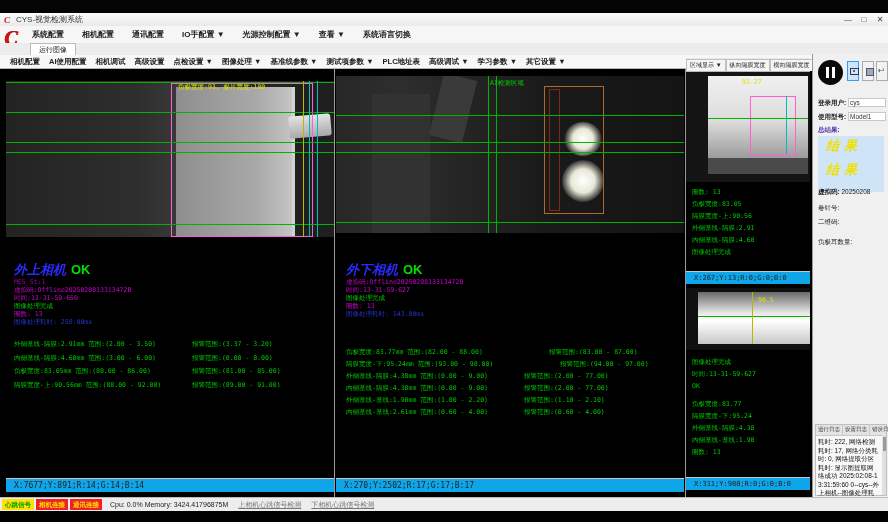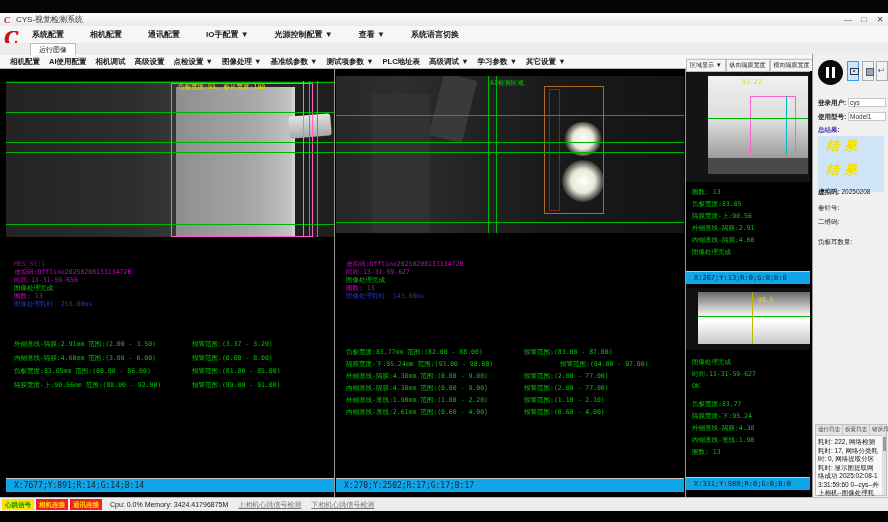--- a/index.html
+++ b/index.html
@@ -9,21 +9,21 @@
   
   .top-strip{left:0;top:0;width:888px;height:13px;background:#050505;}
   .titlebar{left:0;top:13px;width:888px;height:13px;background:linear-gradient(#fdfdfd,#e9e9e9);
             display:flex;align-items:center;font-size:8px;color:#333;border-bottom:1px solid #d0d0d0;}
   .title-icon{width:8px;height:8px;margin:0 4px 0 4px;color:#cc1111;font:italic bold 9px "Liberation Serif",serif;line-height:8px;}
   .win-controls{margin-left:auto;display:flex;}
   .win-controls span{width:16px;text-align:center;font-size:8px;color:#444;cursor:default;}
   .menubar{left:0;top:26px;width:888px;height:17px;background:#f6f6f6;display:flex;align-items:center;border-bottom:1px solid #e0e0e0;}
   .logo{position:absolute;left:4px;top:0px;width:24px;height:24px;color:#c81414;
         font:italic bold 20px "Liberation Serif",serif;line-height:24px;text-shadow:1px 0 #c81414;}
-  .menu-items{display:flex;margin-left:32px;gap:26px;}
+  .menu-items{display:flex;margin-left:32px;gap:18px;}
   .menu-item{font-size:8px;font-weight:600;color:#222;white-space:nowrap;cursor:default;}
   .tabstrip{left:0;top:43px;width:888px;height:12px;background:#ececec;border-bottom:1px solid #cfcfcf;display:flex;align-items:flex-end;}
   .run-tab{margin-left:30px;height:11px;padding:0 8px;background:#fff;border:1px solid #bbb;border-bottom:none;
            font-size:7px;line-height:11px;color:#222;}
   .toolbar{left:0;top:55px;width:888px;height:14px;background:#f7f7f7;border-bottom:1px solid #b5b5b5;
            display:flex;align-items:center;gap:9px;padding-left:10px;box-sizing:border-box;}
   .tool-item{font-size:7.5px;font-weight:600;color:#222;white-space:nowrap;cursor:default;}
   
   .vsep{width:1px;background:#9a9a9a;top:69px;height:428px;}
   .img-canvas{overflow:hidden;}
@@ -166,20 +166,23 @@
     <div class="gline" style="top:61px"></div>
     <div class="gline" style="top:71px"></div>
     <div class="gline" style="top:143px"></div>
     <div class="vline" style="left:297px;background:#b8b800;"></div>
     <div class="vline" style="left:303px;background:#00bbbb;"></div>
     <div class="vline" style="left:311px;background:#00bbbb;"></div>
     <span class="overlay-text" style="left:172px;top:2px;">负极宽度:93, 极片宽度:100</span>
   </div>
 
   <div class="abs info-block" style="left:14px;top:260px;">
+    <div class="cam-line">
+      <span class="cam-name">外上相机</span><span class="cam-ok">OK</span>
+    </div>
     <div class="l t-dim-magenta">MES_St:1</div>
     <div class="l t-magenta">虚拟码:Offline2025020813313472B</div>
     <div class="l t-magenta">时间:13-31-59-650</div>
     <div class="l t-green">图像处理完成</div>
     <div class="l t-magenta">圈数: 13</div>
     <div class="l t-blue">图像处理耗时: 258.00ms</div>
   </div>
 
   <div class="abs meas" style="left:14px;top:338px;width:318px;">
 
@@ -216,30 +219,33 @@
     <div class="gline" style="top:39px"></div>
     <div class="gline" style="top:66px"></div>
     <div class="gline" style="top:76px"></div>
     <div class="gline" style="top:146px"></div>
     <div class="vline" style="left:152px;background:#00b400;"></div>
     <div class="vline" style="left:160px;background:#00b400;"></div>
     <span class="ai-label">AI检测区域</span>
   </div>
 
   <div class="abs info-block" style="left:346px;top:260px;">
+    <div class="cam-line">
+      <span class="cam-name">外下相机</span><span class="cam-ok">OK</span>
+    </div>
     <div class="l t-magenta">虚拟码:Offline2025020813313472B</div>
     <div class="l t-magenta">时间:13-31-59-627</div>
     <div class="l t-green">图像处理完成</div>
     <div class="l t-magenta">圈数: 13</div>
     <div class="l t-blue">图像处理耗时: 143.00ms</div>
   </div>
 
   <div class="abs meas" style="left:346px;top:346px;width:335px;">
 
-      <div class="m-row" style="height:12px;">
+      <div class="m-row" style="height:12px;gap:25px;">
         <span class="m-left">负极宽度:83.77mm 范围:(82.00 - 88.00)</span>
         <span>报警范围:(83.00 - 87.00)</span>
       </div>
 
       <div class="m-row" style="height:12px;gap:36px;">
         <span class="m-left">隔膜宽度-下:95.24mm 范围:(93.00 - 98.00)</span>
         <span>报警范围:(94.00 - 97.00)</span>
       </div>
 
       <div class="m-row" style="height:12px;">

